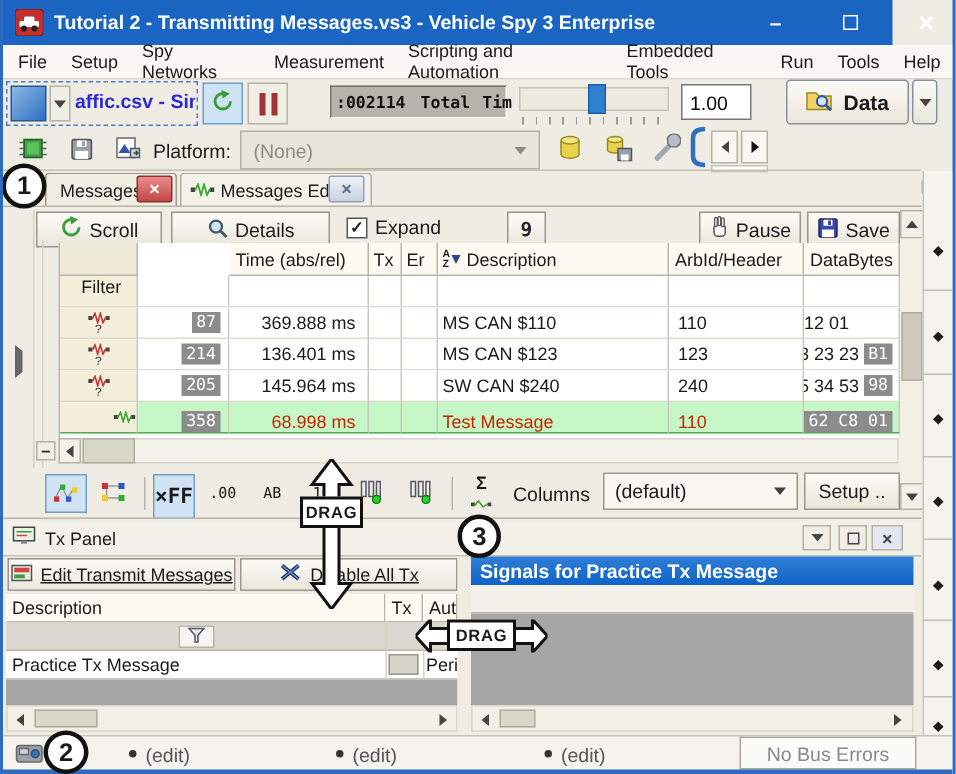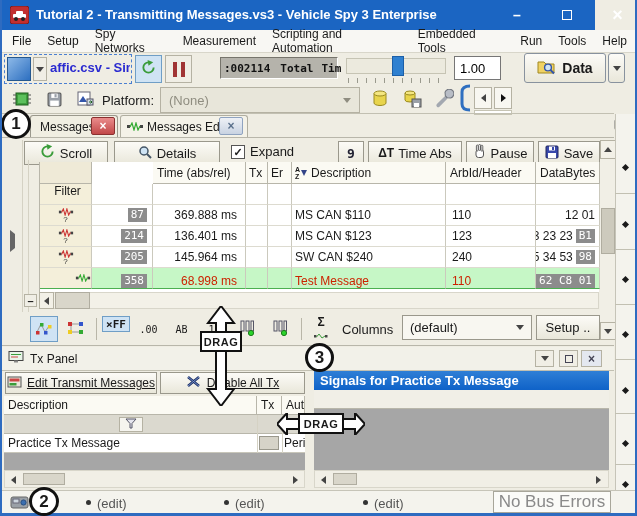--- a/index.html
+++ b/index.html
@@ -208,24 +208,20 @@
           <circle cx="6" cy="6" r="4" fill="#cfe4f5" stroke="#445566" stroke-width="1.5"></circle>
           <line x1="9" y1="9" x2="13" y2="13" stroke="#445566" stroke-width="2"></line>
         </svg></span>
     <span style="font-size:13px;">Details</span>
   </div>
   <div class="a flex" style="left:229px;top:144px;gap:5px;">
     <span class="flex" style="width:14px;height:14px;background:#fff;border:1px solid #555;justify-content:center;font-size:11px;font-weight:bold;color:#222;line-height:12px;">✓</span>
     <span style="font-size:13px;">Expand</span>
   </div>
   <div class="a btn mono" style="left:336px;top:141px;width:26px;height:24px;font-weight:bold;font-size:13px;color:#223;">9</div>
-  <div class="a btn" style="left:366px;top:141px;width:94px;height:24px;gap:4px;">
-    <span style="font-weight:bold;font-size:12px;">ΔT</span>
-    <span style="font-size:13px;">Time Abs</span>
-  </div>
   <div class="a btn" style="left:464px;top:141px;width:68px;height:24px;text-align:center;">
     <span><svg width="13" height="15" viewBox="0 0 13 15">
           <rect x="3" y="5.5" width="7.5" height="8" rx="2.5" fill="#fff" stroke="#555"></rect>
           <rect x="3.4" y="1" width="1.8" height="6" rx="0.9" fill="#fff" stroke="#555" stroke-width="0.9"></rect>
           <rect x="5.7" y="0.4" width="1.8" height="6" rx="0.9" fill="#fff" stroke="#555" stroke-width="0.9"></rect>
           <rect x="8" y="1.2" width="1.8" height="6" rx="0.9" fill="#fff" stroke="#555" stroke-width="0.9"></rect>
         </svg></span>
     <span style="font-size:13px;">Pause</span>
   </div>
   <div class="a btn" style="left:536px;top:141px;width:62px;height:24px;">
@@ -305,21 +301,21 @@
           <span>369.888 ms</span>
         </div>
       <div class="cell" style="left:206px;width:22px;"></div>
         <div class="cell" style="left:228px;width:24px;"></div>
       <div class="cell" style="left:252px;width:154px;padding-left:3px;">
           <span>MS CAN $110</span>
         </div>
       <div class="cell" style="left:406px;width:90px;padding-left:6px;">
           <span>110</span>
         </div>
-      <div class="cell" style="left:496px;width:64px;justify-content:flex-end;gap:3px;padding-right:4px;">
+      <div class="cell" style="left:496px;width:64px;gap:3px;padding-right:4px;">
           <span class="dplain">12 01</span>
         </div>
     </div>
     <div class="a row" style="left:0;top:64px;width:560px;height:21px;">
       <div class="cell icell" style="left:0;width:52px;">
         <svg width="16" height="8" viewBox="0 0 16 9">
             <rect x="0" y="3" width="3" height="3" fill="#444"></rect>
             <rect x="13" y="3" width="3" height="3" fill="#444"></rect>
             <polyline points="3,5 5,1 7,8 9,1 11,8 13,4" fill="none" stroke="#cc3333" stroke-width="1.2"></polyline>
           </svg>
@@ -425,21 +421,21 @@
   <div class="a flat" style="left:60px;top:316px;width:28px;height:26px;">
     <span><svg width="18" height="16" viewBox="0 0 18 16">
           <path d="M4,4 H13 M4,4 V12 H13" fill="none" stroke="#999"></path>
           <rect x="1" y="2" width="4" height="4" fill="#cc3333"></rect>
           <rect x="12" y="2" width="4" height="4" fill="#3355cc"></rect>
           <rect x="12" y="10" width="4" height="4" fill="#33aa33"></rect>
           <rect x="1" y="10" width="4" height="4" fill="#eecc22"></rect>
         </svg></span>
   </div>
   <div class="vline" style="left:94px;top:318px;height:22px;background:#b9b6a8;"></div>
-  <div class="a selbtn mono" style="left:100px;top:316px;width:28px;height:16px;font-size:11px;font-weight:bold;">×FF</div>
+  <div class="a selbtn mono" style="left:100px;top:316px;width:28px;height:30px;font-size:14px;font-weight:bold;">×FF</div>
   <div class="a flat mono" style="left:133px;top:316px;width:27px;height:26px;font-size:10px;">.00</div>
   <div class="a flat mono" style="left:166px;top:316px;width:27px;height:26px;font-size:10px;">AB</div>
   <div class="a flat mono" style="left:199px;top:316px;width:27px;height:26px;font-size:10px;">10</div>
   <div class="a flat" style="left:231px;top:316px;width:28px;height:26px;">
     <span><svg width="16" height="16" viewBox="0 0 16 16">
           <rect x="2" y="1" width="3" height="10" fill="none" stroke="#556"></rect>
           <rect x="7" y="1" width="3" height="10" fill="none" stroke="#556"></rect>
           <rect x="12" y="1" width="2.5" height="10" fill="none" stroke="#556"></rect>
           <circle cx="12" cy="13" r="2.6" fill="#2bd42b" stroke="#1a7a1a"></circle>
         </svg></span>
@@ -579,21 +575,21 @@
         <rect x="3" y="5" width="6" height="4" fill="#cdd6de" stroke="#667"></rect>
         <circle cx="13.5" cy="8.5" r="2.6" fill="#3b6fb0" stroke="#2a4f80"></circle>
       </svg></span>
   <span class="a" style="left:84px;top:500px;width:5px;height:5px;background:#333;border-radius:50%;"></span>
   <span class="a" style="left:95px;top:496px;font-size:13px;color:#555;">(edit)</span>
   <span class="a" style="left:222px;top:500px;width:5px;height:5px;background:#333;border-radius:50%;"></span>
   <span class="a" style="left:233px;top:496px;font-size:13px;color:#555;">(edit)</span>
   <span class="a" style="left:361px;top:500px;width:5px;height:5px;background:#333;border-radius:50%;"></span>
   <span class="a" style="left:372px;top:496px;font-size:13px;color:#555;">(edit)</span>
   <div class="a flex" style="left:491px;top:491px;width:118px;height:22px;background:#fbfbf8;border:1px solid #a8a69a;justify-content:center;">
-    <span style="color:#8a8a8a;font-size:17px;">No Bus Errors</span>
+    <span style="color:#8a8a8a;font-size:13px;">No Bus Errors</span>
   </div>
   <div class="a" style="left:0;top:513px;width:633px;height:3px;background:#2e6bc0;"></div>
 
   <div class="circ" style="left:-1px;top:109px;width:30px;height:30px;">1</div>
   <div class="circ" style="left:27px;top:487px;width:30px;height:29px;">2</div>
   <div class="circ" style="left:303px;top:343px;width:29px;height:29px;">3</div>
 
   <div class="a" style="left:204px;top:306px;z-index:54;">
     <svg width="30" height="100" viewBox="0 0 30 100">
         <polygon points="15,0 28,17 20,17 20,83 28,83 15,100 2,83 10,83 10,17 2,17" fill="#fff" stroke="#111" stroke-width="2"></polygon>

